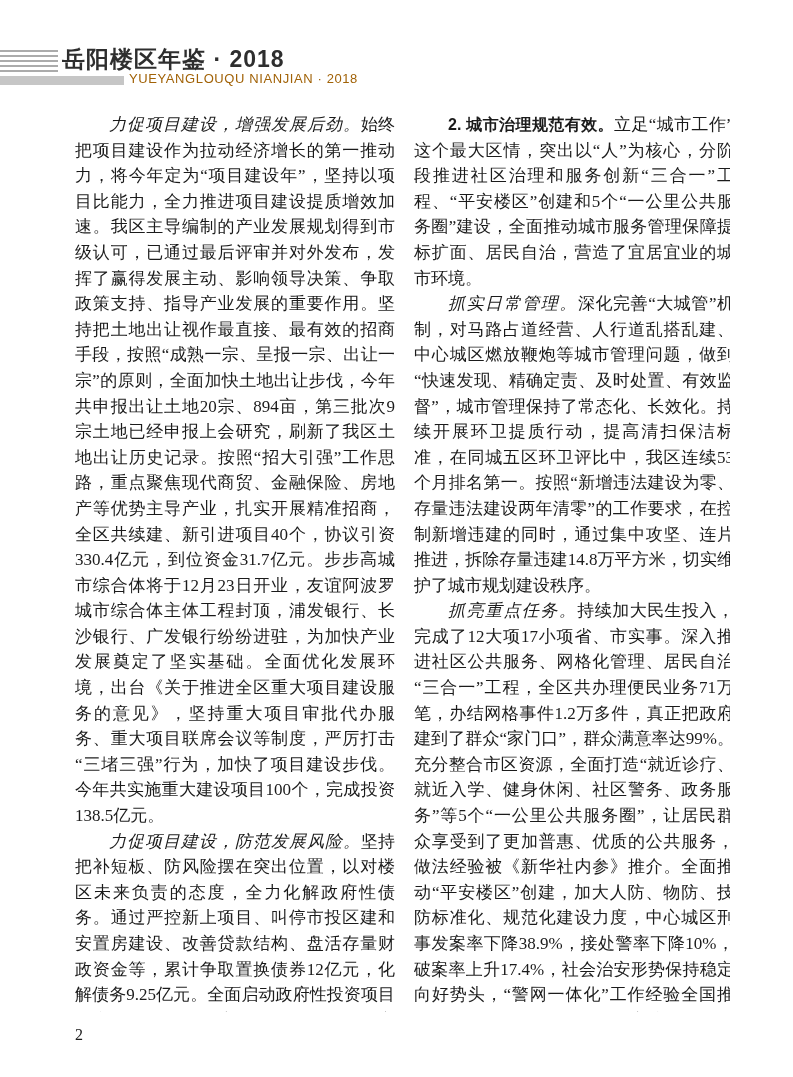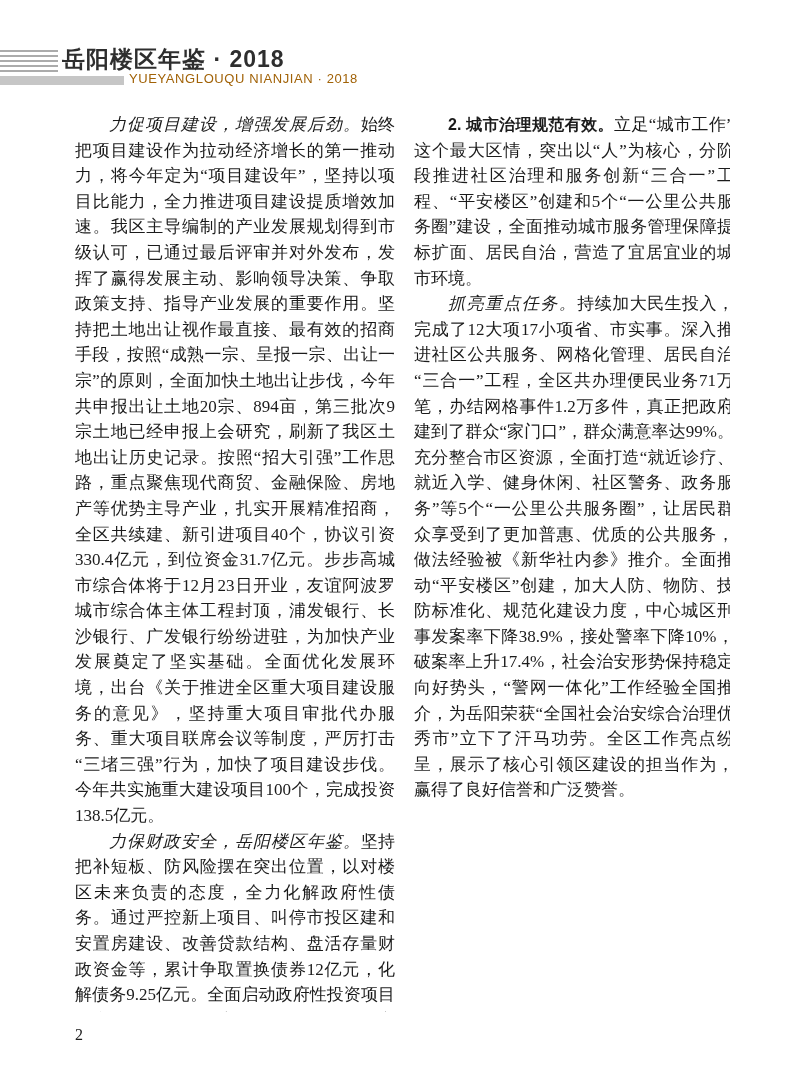--- a/index.html
+++ b/index.html
@@ -119,25 +119,26 @@
     </div>
     <h1 class="header-title">岳阳楼区年鉴 · 2018</h1>
     <div class="header-bar"></div>
     <div class="header-subtitle">YUEYANGLOUQU NIANJIAN · 2018</div>
   </header>
 
   <main class="columns">
 
     <section class="col">
       <p><span class="lead-kai">力促项目建设，增强发展后劲。</span><span>始终把项目建设作为拉动经济增长的第一推动力，将今年定为“项目建设年”，坚持以项目比能力，全力推进项目建设提质增效加速。我区主导编制的产业发展规划得到市级认可，已通过最后评审并对外发布，发挥了赢得发展主动、影响领导决策、争取政策支持、指导产业发展的重要作用。坚持把土地出让视作最直接、最有效的招商手段，按照“成熟一宗、呈报一宗、出让一宗”的原则，全面加快土地出让步伐，今年共申报出让土地20宗、894亩，第三批次9宗土地已经申报上会研究，刷新了我区土地出让历史记录。按照“招大引强”工作思路，重点聚焦现代商贸、金融保险、房地产等优势主导产业，扎实开展精准招商，全区共续建、新引进项目40个，协议引资330.4亿元，到位资金31.7亿元。步步高城市综合体将于12月23日开业，友谊阿波罗城市综合体主体工程封顶，浦发银行、长沙银行、广发银行纷纷进驻，为加快产业发展奠定了坚实基础。全面优化发展环境，出台《关于推进全区重大项目建设服务的意见》，坚持重大项目审批代办服务、重大项目联席会议等制度，严厉打击“三堵三强”行为，加快了项目建设步伐。今年共实施重大建设项目100个，完成投资138.5亿元。</span></p>
-      <p><span class="lead-kai">力保财政安全，岳阳楼区年鉴。</span><span>坚持把补短板、防风险摆在突出位置，以对楼区未来负责的态度，全力化解政府性债务。通过严控新上项目、叫停市投区建和安置房建设、改善贷款结构、盘活存量财政资金等，累计争取置换债券12亿元，化解债务9.25亿元。全面启动政府性投资项目资产处置，加速政府性资金回笼，处置安置房419套，配置土地列入出让计划，累计回收资金6亿多元。积极争项争资，今年共完成向上争资11.1亿元，开辟了“第二财源”，财政风险得到有效化解。</span></p>
+      <p><span class="lead-kai">力促项目建设，防范发展风险。</span><span>坚持把补短板、防风险摆在突出位置，以对楼区未来负责的态度，全力化解政府性债务。通过严控新上项目、叫停市投区建和安置房建设、改善贷款结构、盘活存量财政资金等，累计争取置换债券12亿元，化解债务9.25亿元。全面启动政府性投资项目资产处置，加速政府性资金回笼，处置安置房419套，配置土地列入出让计划，累计回收资金6亿多元。积极争项争资，今年共完成向上争资11.1亿元，开辟了“第二财源”，财政风险得到有效化解。</span></p>
     </section>
 
     <section class="col">
       <p><span class="lead-hei">2. 城市治理规范有效。</span><span>立足“城市工作”这个最大区情，突出以“人”为核心，分阶段推进社区治理和服务创新“三合一”工程、“平安楼区”创建和5个“一公里公共服务圈”建设，全面推动城市服务管理保障提标扩面、居民自治，营造了宜居宜业的城市环境。</span></p>
+      <p><span class="lead-kai">抓实日常管理。</span><span>深化完善“大城管”机制，对马路占道经营、人行道乱搭乱建、中心城区燃放鞭炮等城市管理问题，做到“快速发现、精确定责、及时处置、有效监督”，城市管理保持了常态化、长效化。持续开展环卫提质行动，提高清扫保洁标准，在同城五区环卫评比中，我区连续53个月排名第一。按照“新增违法建设为零、存量违法建设两年清零”的工作要求，在控制新增违建的同时，通过集中攻坚、连片推进，拆除存量违建14.8万平方米，切实维护了城市规划建设秩序。</span></p>
       <p><span class="lead-kai">抓亮重点任务。</span><span>持续加大民生投入，完成了12大项17小项省、市实事。深入推进社区公共服务、网格化管理、居民自治“三合一”工程，全区共办理便民业务71万笔，办结网格事件1.2万多件，真正把政府建到了群众“家门口”，群众满意率达99%。充分整合市区资源，全面打造“就近诊疗、就近入学、健身休闲、社区警务、政务服务”等5个“一公里公共服务圈”，让居民群众享受到了更加普惠、优质的公共服务，做法经验被《新华社内参》推介。全面推动“平安楼区”创建，加大人防、物防、技防标准化、规范化建设力度，中心城区刑事发案率下降38.9%，接处警率下降10%，破案率上升17.4%，社会治安形势保持稳定向好势头，“警网一体化”工作经验全国推介，为岳阳荣获“全国社会治安综合治理优秀市”立下了汗马功劳。全区工作亮点纷呈，展示了核心引领区建设的担当作为，赢得了良好信誉和广泛赞誉。</span></p>
     </section>
 
   </main>
 
   <footer>
     <span class="page-number">2</span>
   </footer>
 
 </div>

